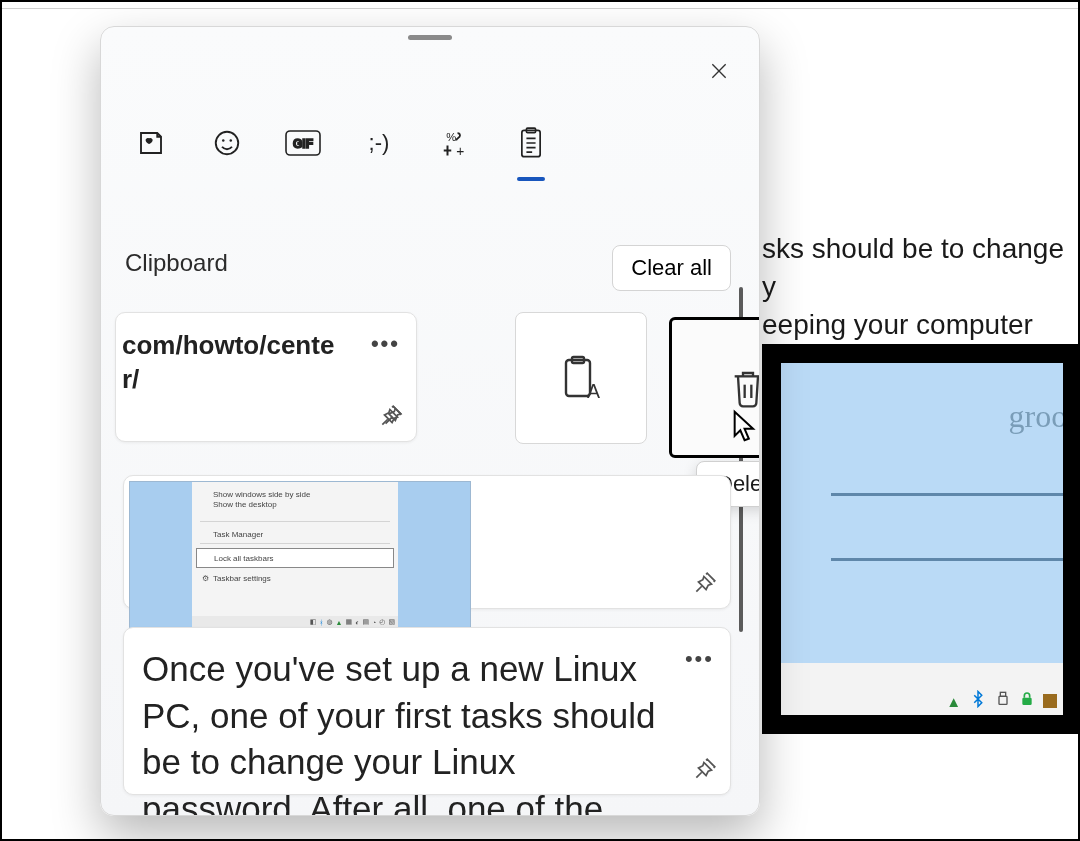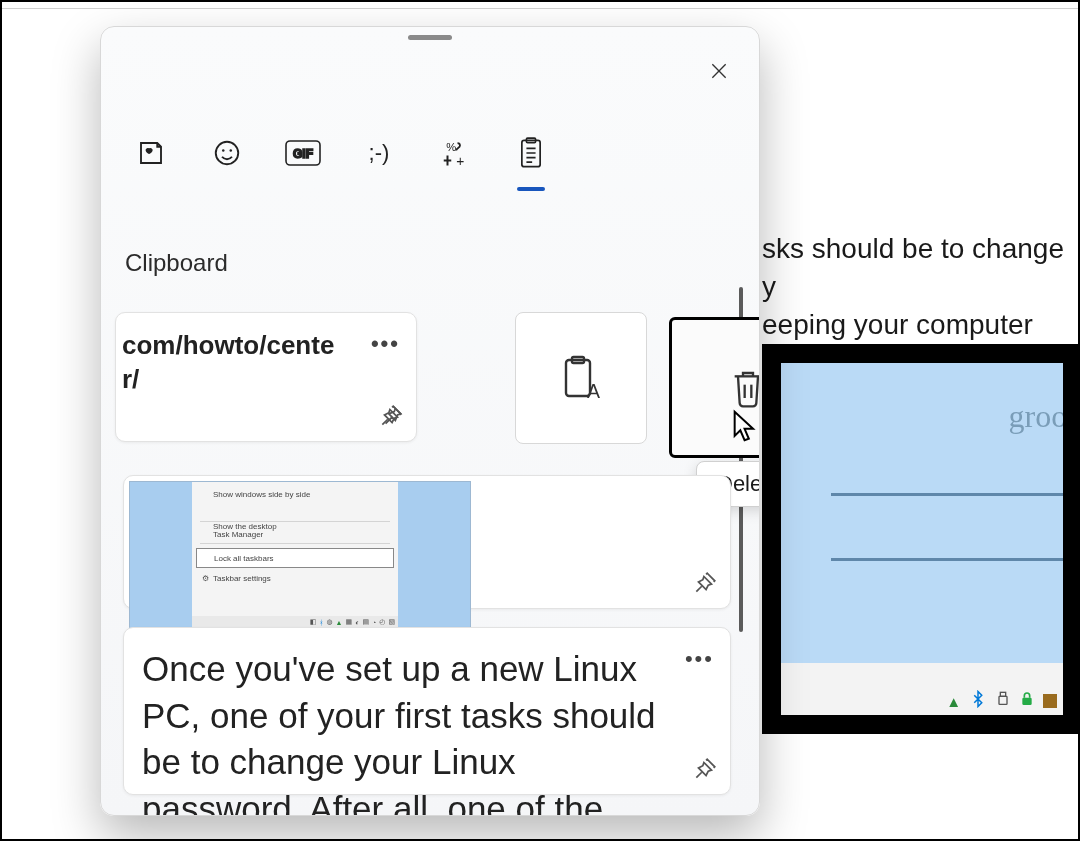--- a/index.html
+++ b/index.html
@@ -15,21 +15,21 @@
   .bg-img .whitebar{position:absolute;left:0;right:0;top:300px;height:55px;background:#f3f3f3;}
   .bg-img .tb{position:absolute;left:0;right:0;bottom:0;height:28px;background:#f3f3f3;display:flex;align-items:center;justify-content:flex-end;gap:8px;padding-right:6px;font-size:16px;}
   .bg-img .bt{color:#3079d4;}
   .bg-img .usb{color:#555;}
   .bg-img .lock{color:#24ab46;}
   .bg-img .sq{width:14px;height:14px;background:#996b1e;}
   
   .panel{position:absolute;top:24px;left:98px;width:660px;height:790px;background:linear-gradient(180deg,#fafbfc 0%,#f5f6f8 100%);border:1px solid #d8d8d8;border-radius:14px;box-shadow:0 20px 48px rgba(0,0,0,.28);box-sizing:border-box;overflow:hidden;}
   .grabber{position:absolute;top:8px;left:50%;transform:translateX(-50%);width:44px;height:5px;border-radius:3px;background:#8a8a8a;}
   .close{position:absolute;top:26px;right:22px;width:36px;height:36px;display:flex;align-items:center;justify-content:center;color:#333;background:transparent;border:none;cursor:pointer;border-radius:4px;}
-  .tabs{position:absolute;top:100px;left:28px;display:flex;gap:32px;}
+  .tabs{position:absolute;top:90px;left:28px;display:flex;gap:32px;}
   .tab{width:44px;height:52px;display:flex;align-items:center;justify-content:center;color:#222;cursor:pointer;position:relative;}
   .tab svg{display:block;}
   .tab.active::after{content:"";position:absolute;left:8px;right:8px;bottom:-12px;height:4px;border-radius:3px;background:#1856bd;}
   .clip-title{position:absolute;top:222px;left:24px;font-size:24px;color:#2b2b2b;}
   .clear{position:absolute;top:218px;right:28px;border:1px solid #d4d4d4;background:#fff;border-radius:8px;padding:9px 18px;font-size:22px;cursor:pointer;}
   .scroll-track{position:absolute;top:260px;right:16px;width:4px;height:345px;background:#5b5b5b;border-radius:3px;}
   
   .card{position:absolute;background:#fff;border:1px solid #e2e2e2;border-radius:10px;box-shadow:0 1px 3px rgba(0,0,0,.06);}
   .card1{top:285px;left:14px;width:302px;height:130px;padding:16px 18px 8px 6px;box-sizing:border-box;font-weight:bold;}
   .card1 .txt{font-size:26px;color:#222;line-height:1.3;}
@@ -144,20 +144,21 @@
             <rect x="8" y="1" width="8" height="4" rx="1"></rect>
             <line x1="8" y1="10" x2="16" y2="10"></line>
             <line x1="8" y1="14" x2="16" y2="14"></line>
             <line x1="8" y1="18" x2="16" y2="18"></line>
             <line x1="8" y1="22" x2="13" y2="22"></line>
           </svg>
       </div>
     </div>
 
     <div class="clip-title">Clipboard</div>
+    <button class="clear">Clear all</button>
     <div class="scroll-track"></div>
 
     <div class="card card1">
       <div class="txt" style="white-space:pre-line;">com/howto/cente
 r/</div>
       <span class="more-dots">•••</span>
       <span class="pin-corner">
         <svg width="26" height="26" viewBox="0 0 24 24" fill="none" stroke="#555" stroke-width="1.6">
             <path d="M14 3l7 7-3 1-2 5-3-3-6 6 6-6-3-3 5-2 1-3z" transform="rotate(0 12 12)"></path>
             <path d="M9 15l-5 5"></path>
@@ -192,21 +193,21 @@
     <div class="tooltip">Delete</div>
 
     <div class="card card2">
       <div class="thumb">
         <div class="thumb-left"></div>
         <div class="thumb-menu">
           <div class="menu-row" style="top:4px;">
               <span class="ico"></span>
               <span>Show windows side by side</span>
             </div>
-          <div class="menu-row" style="top:36px;align-items:center;">
+          <div class="menu-row" style="top:14px;align-items:center;">
               <span class="ico"></span>
               <span>Show the desktop</span>
             </div>
           <div class="menu-div" style="top:39px;"></div>
           <div class="menu-row" style="top:44px;">
               <span class="ico"></span>
               <span>Task Manager</span>
             </div>
           <div class="menu-div" style="top:61px;"></div>
           <div class="menu-row" style="top:66px;background:#fff;height:18px;border:1px solid #888;left:4px;right:4px;padding-left:6px;align-items:center;">

